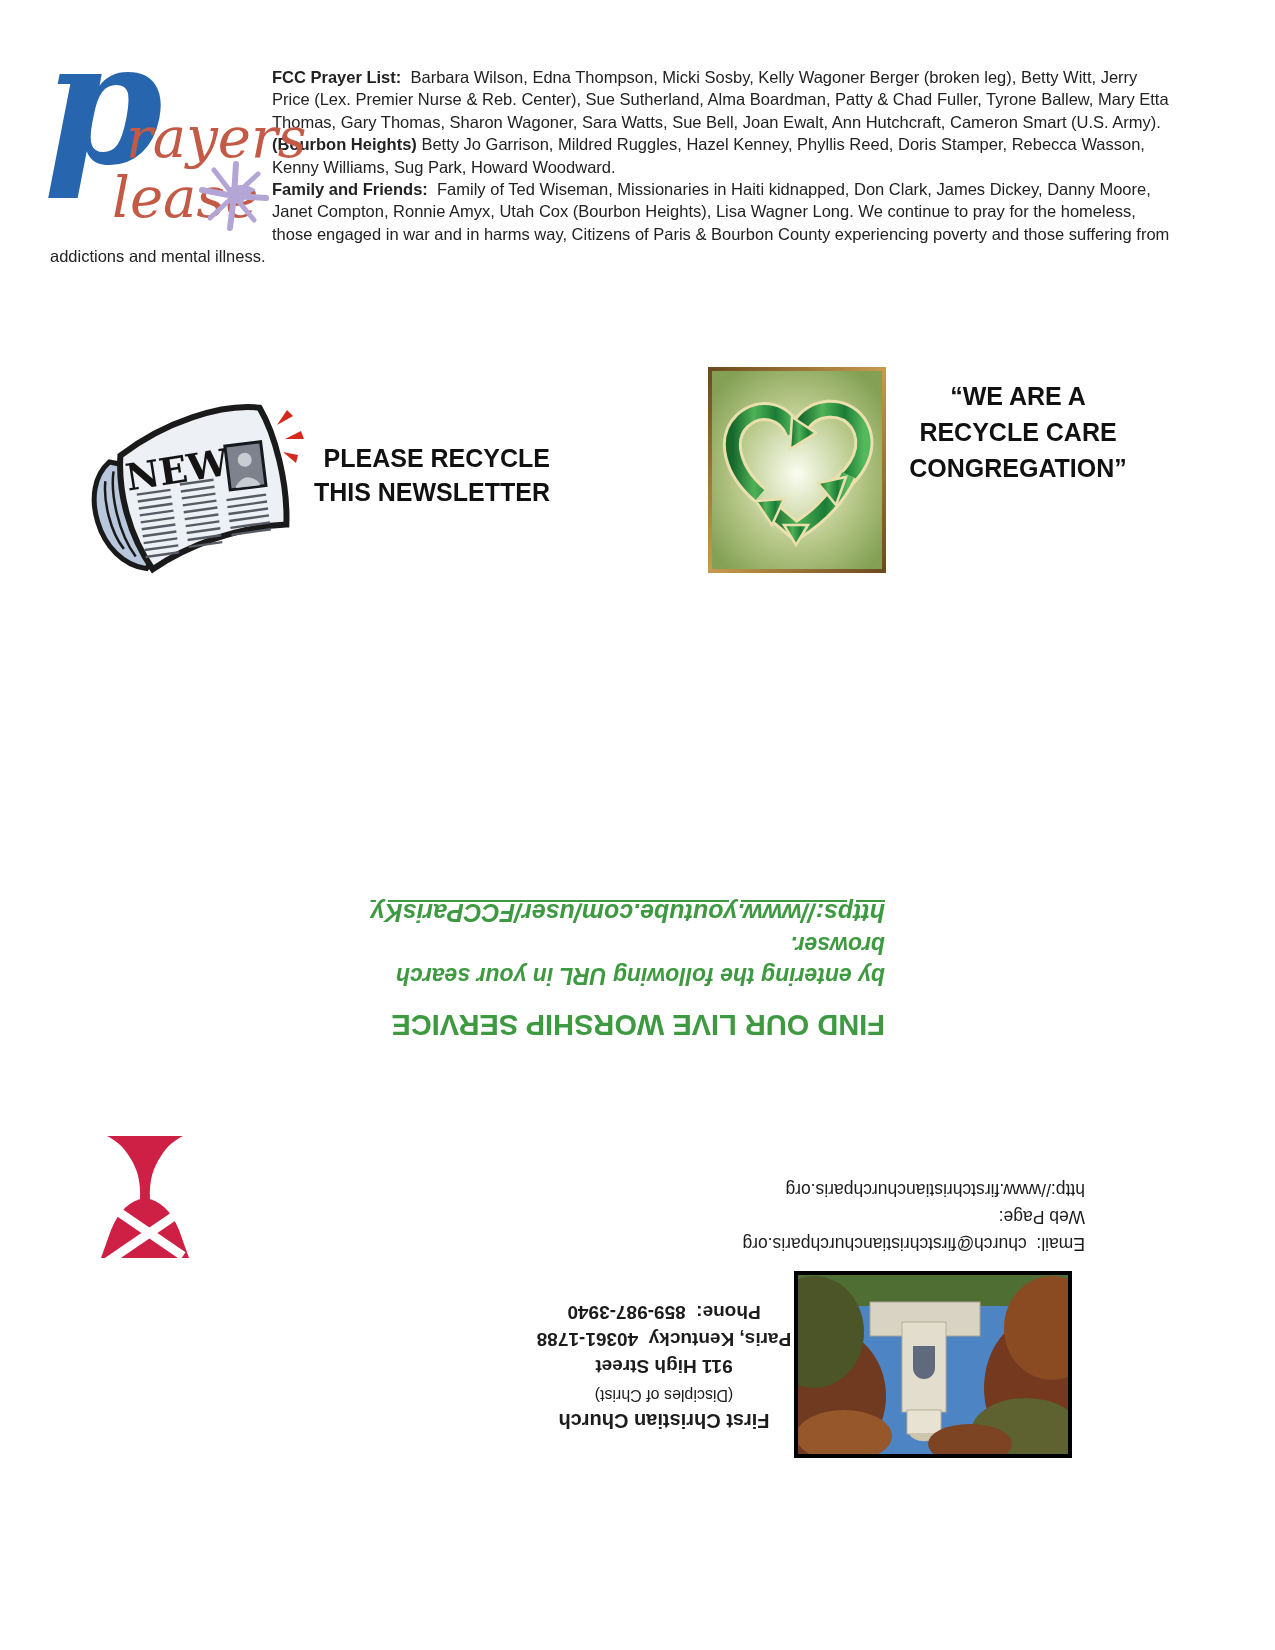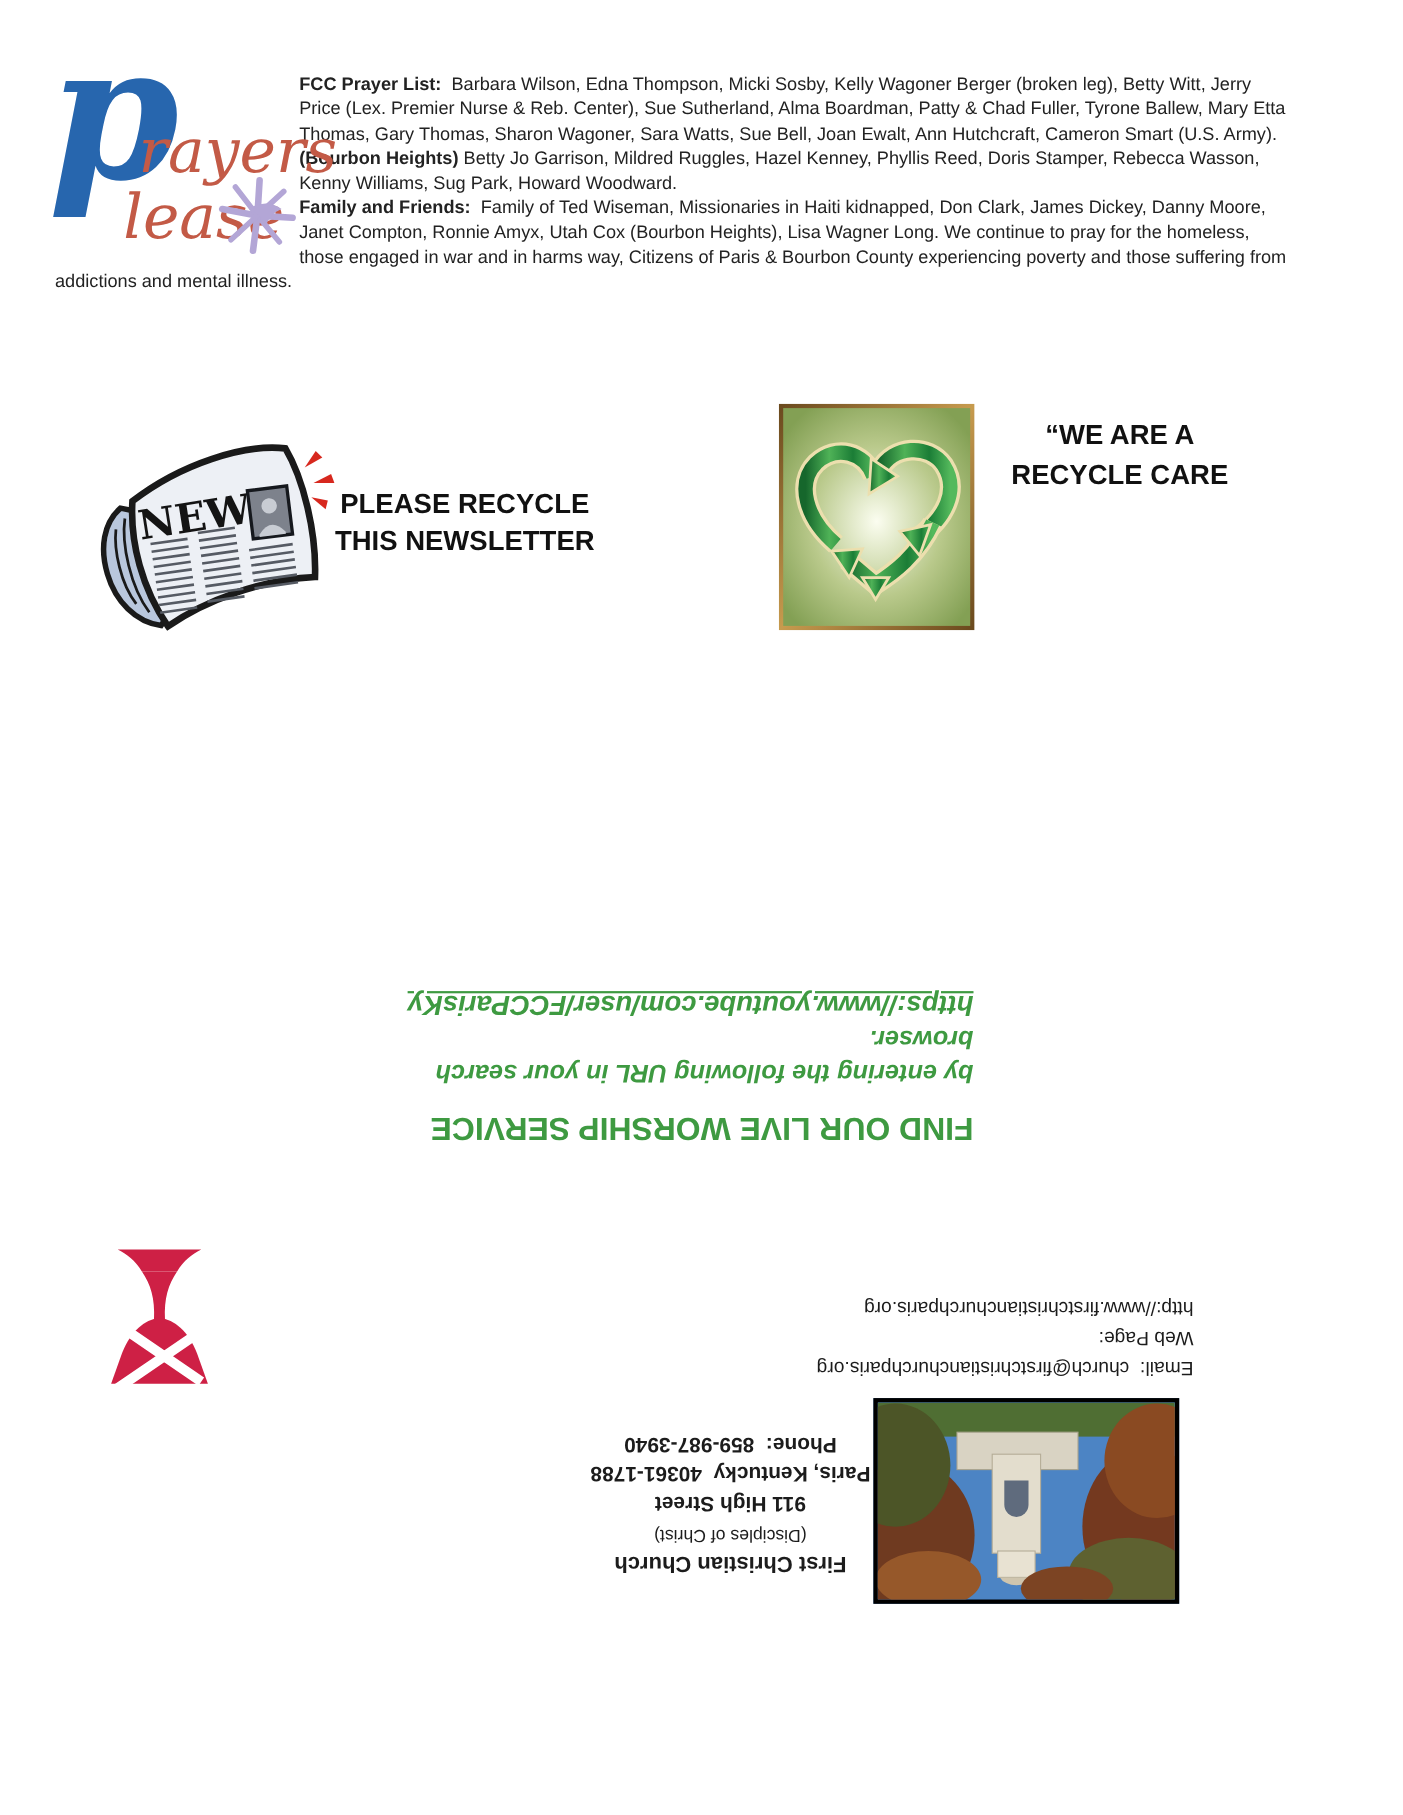--- a/index.html
+++ b/index.html
@@ -14,21 +14,21 @@
   .logo-p{position:absolute;left:-6px;top:-52px;font-style:italic;font-weight:bold;
           font-size:170px;line-height:1;font-family:"DejaVu Serif",serif;color:#2766ae;}
   .logo-rayers{position:absolute;left:76px;top:40px;font-style:italic;font-size:56px;line-height:1;
           font-family:"DejaVu Serif",serif;color:#c35a46;}
   .logo-lease{position:absolute;left:62px;top:100px;font-style:italic;font-size:56px;line-height:1;
           font-family:"DejaVu Serif",serif;color:#c35a46;}
   .logo-burst{position:absolute;left:146px;top:86px;width:76px;height:80px;}
 
   
   .newspaper{left:80px;top:395px;width:225px;height:200px;}
-  .recycle-msg{left:295px;top:441px;width:255px;text-align:center;font-weight:bold;
+  .recycle-msg{left:295px;top:441px;width:255px;text-align:right;font-weight:bold;
                font-size:25px;line-height:34px;color:#111;}
   .green-frame{left:708px;top:367px;width:178px;height:206px;}
   .creation-quote{left:890px;top:378px;width:256px;text-align:center;font-weight:bold;
                   font-size:25px;line-height:36px;color:#111;}
 
   
   .rot180{transform:rotate(180deg);}
   .worship-block{left:325px;top:896px;width:560px;text-align:left;}
   .w1{font-size:29px;font-weight:bold;line-height:36px;margin-bottom:16px;}
   .w2{font-size:23px;font-weight:bold;font-style:italic;line-height:31px;}
@@ -137,20 +137,21 @@
         <polygon points="138,110 128,138 110,116"></polygon>
         <polygon points="76,132 64,158 48,134"></polygon>
         <polygon points="76,158 100,158 88,178"></polygon>
       </g>
     </svg>
   </div>
 
   <div class="abs creation-quote">
     <div>“WE ARE A</div>
     <div>RECYCLE CARE</div>
+    <div>CONGREGATION”</div>
   </div>
 
   <div class="abs worship-block rot180" style="color:#3e9a41;">
     <div class="w1">FIND OUR LIVE WORSHIP SERVICE</div>
     <div class="w2">by entering the following URL in your search browser.</div>
     <div class="w3">https://www.youtube.com/user/FCCParisKy</div>
   </div>
 
   <svg class="abs chalice rot180" viewBox="0 0 100 140">
     <path d="M6,14 L94,14 L84,42 C76,62 64,72 50,74 C36,72 24,62 16,42 Z" fill="#ce2045"></path>

